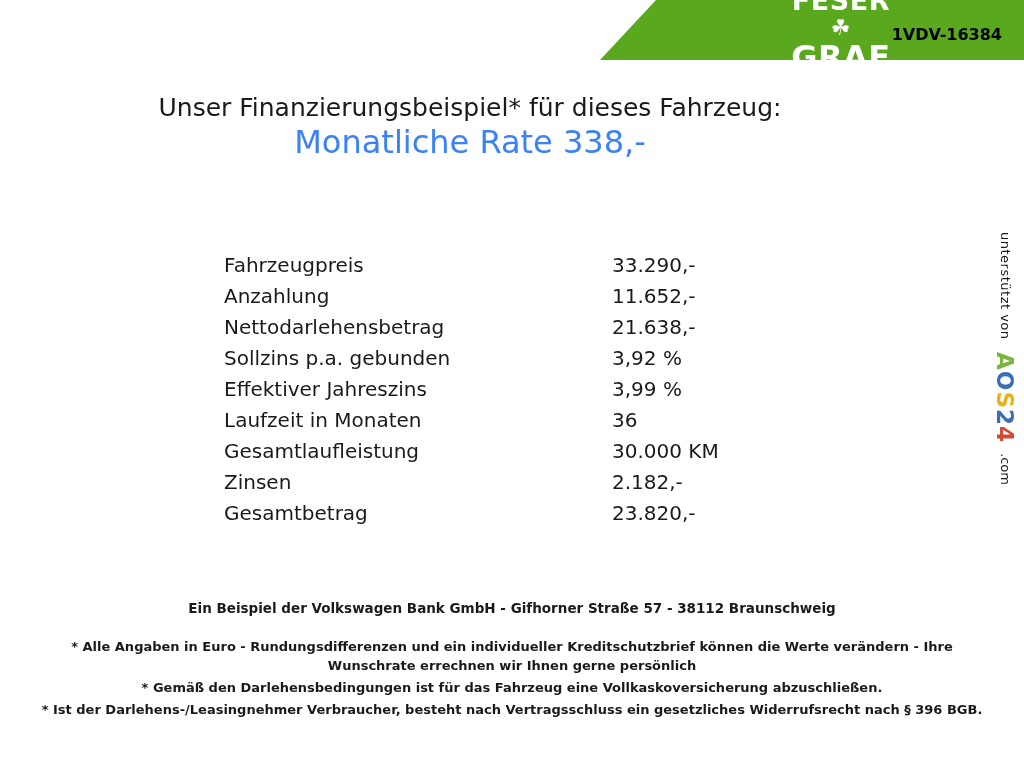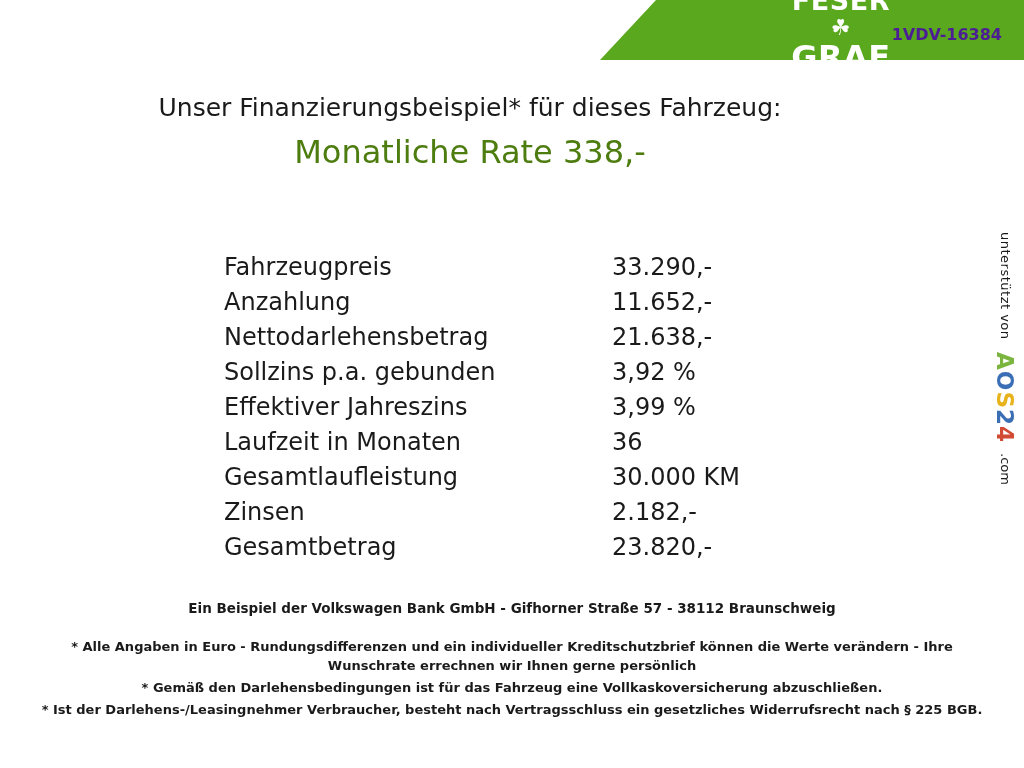--- a/index.html
+++ b/index.html
@@ -50,56 +50,56 @@
     position: relative;
     top: 1px;
   }
   .brand-graf {
     font-size: 32px;
     font-weight: bold;
   }
   .vehicle-code {
     font-size: 16px;
     font-weight: bold;
-    color: #4c1d95;
+    color: #000000;
     margin-left: 1px;
     position: relative;
     top: 4px;
   }
 
   
   .title-block {
     position: absolute;
     top: 92px;
     left: 0;
     width: 940px;
     text-align: center;
   }
   .title-main {
     font-size: 25px;
     color: #1a1a1a;
     line-height: 1.25;
   }
   .title-rate {
     font-size: 32px;
-    color: #4d7c0f;
-    margin-top: 10px;
+    color: #3b82f6;
+    margin-top: 0;
     line-height: 1.2;
   }
 
   
   .finance-table {
     position: absolute;
     top: 253px;
     left: 224px;
     width: 560px;
     border-collapse: collapse;
   }
   .finance-table td {
-    font-size: 24px;
+    font-size: 20px;
     color: #1a1a1a;
     padding: 0 0 7px 0;
     vertical-align: top;
     white-space: nowrap;
   }
   .finance-table td.label { width: 388px; }
   .finance-table td.value { width: 172px; }
 
   
   .footer {
@@ -218,21 +218,21 @@
       <td class="label">Gesamtbetrag</td>
       <td class="value">23.820,-</td>
     </tr>
   </tbody>
 </table>
 
 <div class="footer">
   <div class="footer-bank">Ein Beispiel der Volkswagen Bank GmbH - Gifhorner Straße 57 - 38112 Braunschweig</div>
   <div class="footer-note">* Alle Angaben in Euro - Rundungsdifferenzen und ein individueller Kreditschutzbrief können die Werte verändern - Ihre Wunschrate errechnen wir Ihnen gerne persönlich</div>
   <div class="footer-note">* Gemäß den Darlehensbedingungen ist für das Fahrzeug eine Vollkaskoversicherung abzuschließen.</div>
-  <div class="footer-note">* Ist der Darlehens-/Leasingnehmer Verbraucher, besteht nach Vertragsschluss ein gesetzliches Widerrufsrecht nach § 225 BGB.</div>
+  <div class="footer-note">* Ist der Darlehens-/Leasingnehmer Verbraucher, besteht nach Vertragsschluss ein gesetzliches Widerrufsrecht nach § 396 BGB.</div>
 </div>
 
 <div class="sidebar">
   <div class="sidebar-text">unterstützt von</div>
   <div class="sidebar-logo">
     <span class="c-a">A</span><span class="c-o">O</span><span class="c-s">S</span><span class="c-2">2</span><span class="c-4">4</span>
   </div>
   <div class="sidebar-dotcom">.com</div>
 </div>
 

